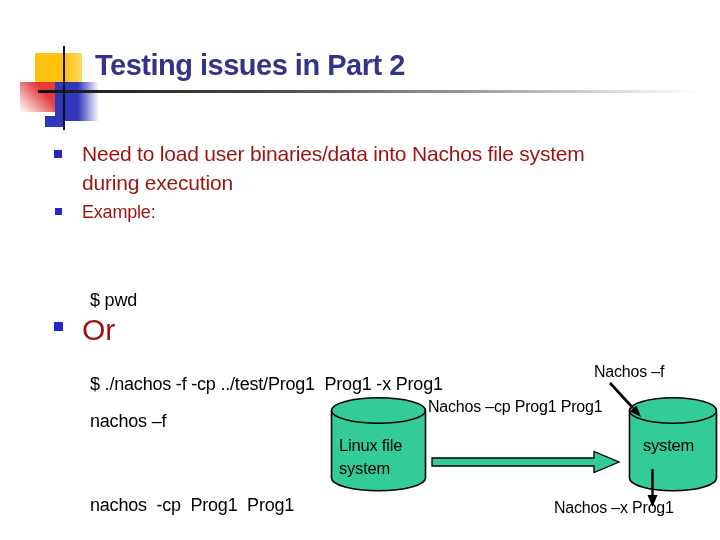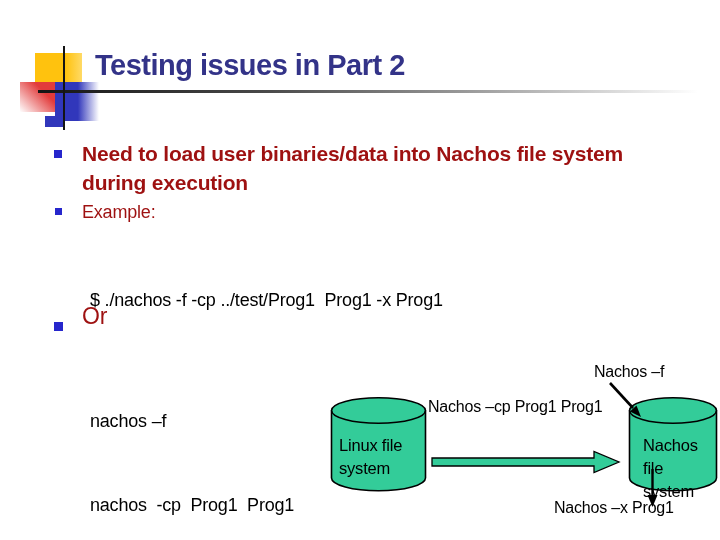--- a/index.html
+++ b/index.html
@@ -24,23 +24,23 @@
     background:linear-gradient(to right,#141414,#4a4a4a 35%,#9a9a9a 65%,#e2e2e2 90%,rgba(255,255,255,0));}
   .title{left:95px;top:49px;margin:0;font-size:29px;font-weight:bold;
     letter-spacing:-0.5px;color:var(--title-navy,#333388);text-align:center;}
 
   
   .bullet{background:var(--bullet-blue,#2626cc);}
   .sq1{left:54px;top:150px;width:8px;height:8px;}
   .sq2{left:55px;top:208px;width:7px;height:7px;}
   .sq3{left:54px;top:322px;width:9px;height:9px;}
   .b1{left:82px;top:139px;width:552px;font-size:21px;line-height:29px;
-    letter-spacing:-0.2px;color:var(--accent-red,#9e1111);font-weight:bold;}
+    letter-spacing:-0.2px;color:var(--accent-red,#9e1111);}
   .b2{left:82px;top:202px;font-size:18px;letter-spacing:-0.2px;color:var(--accent-red,#9e1111);}
-  .b3{left:82px;top:303px;font-size:23px;letter-spacing:-0.2px;color:var(--accent-red,#9e1111);}
+  .b3{left:82px;top:313px;font-size:30px;letter-spacing:-0.2px;color:var(--accent-red,#9e1111);}
   .code{font-size:18px;line-height:28px;color:#000;white-space:pre;letter-spacing:-0.2px;}
   .code-example{left:90px;top:230px;}
   .code-or{left:90px;top:351px;}
 
   
   .diag-label{font-size:16px;color:#000;letter-spacing:-0.2px;white-space:pre;}
   .cyl-label{font-size:16.5px;line-height:23px;color:#000;letter-spacing:-0.2px;}
   .lbl-format{left:594px;top:363px;}
   .lbl-copy{left:428px;top:398px;}
   .lbl-execute{left:554px;top:499px;}
@@ -62,20 +62,21 @@
 <div class="abs line-h"></div>
 <div class="abs line-v"></div>
 <h1 class="abs title">Testing issues in Part 2</h1>
 
 <div class="abs bullet sq1"></div>
 <div class="abs b1">Need to load user binaries/data into Nachos file system during execution</div>
 
 <div class="abs bullet sq2"></div>
 <div class="abs b2">Example:</div>
 <div class="abs code code-example">
+  <div>$ pwd</div>
   <div>$ ./nachos -f -cp ../test/Prog1  Prog1 -x Prog1</div>
 </div>
 
 <div class="abs bullet sq3"></div>
 <div class="abs b3">Or</div>
 <div class="abs code code-or">
   <div>nachos –f</div>
   <div>nachos  -cp  Prog1  Prog1</div>
   
 </div>
@@ -87,21 +88,20 @@
 <div class="abs cyl-label linux-cyl-label">
   <div>Linux file</div>
   <div>system</div>
 </div>
 
 <svg class="abs nachos-cyl" width="90" height="97" viewBox="0 0 90 97">
   <path d="M1.5,14.5 A43.5,12.8 0 0 1 88.5,14.5 V82 A43.5,12.8 0 0 1 1.5,82 Z" stroke="#000" stroke-width="1.6" fill="#33cc99"></path>
   <path d="M1.5,14.5 A43.5,12.8 0 0 0 88.5,14.5" fill="none" stroke="#000" stroke-width="1.6"></path>
 </svg>
 <div class="abs cyl-label nachos-cyl-label">
-  <div>Nachos file</div>
   <div>system</div>
 </div>
 
 <div class="abs diag-label lbl-format">Nachos –f</div>
 <svg class="abs format-arrow" width="48" height="40" viewBox="0 0 48 40">
   <line x1="10" y1="2" x2="33" y2="27" stroke="#000" stroke-width="2.6"></line>
   <polygon points="41,36 29.9,30.6 36.5,24.4" fill="#000"></polygon>
 </svg>
 
 <div class="abs diag-label lbl-copy">Nachos –cp Prog1 Prog1</div>

